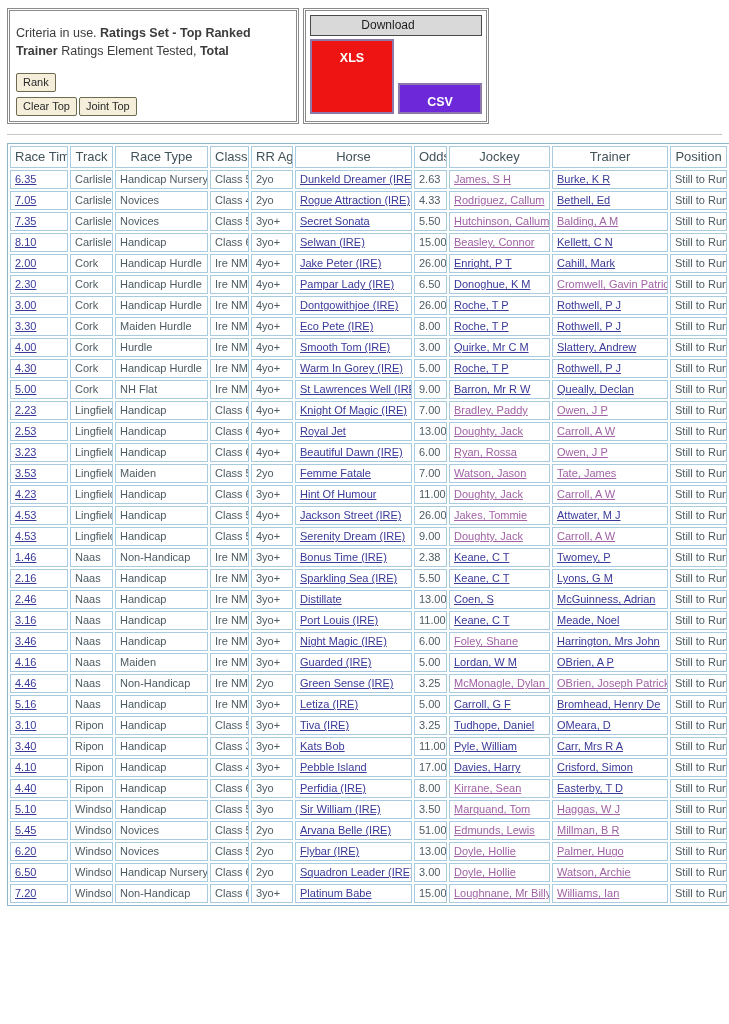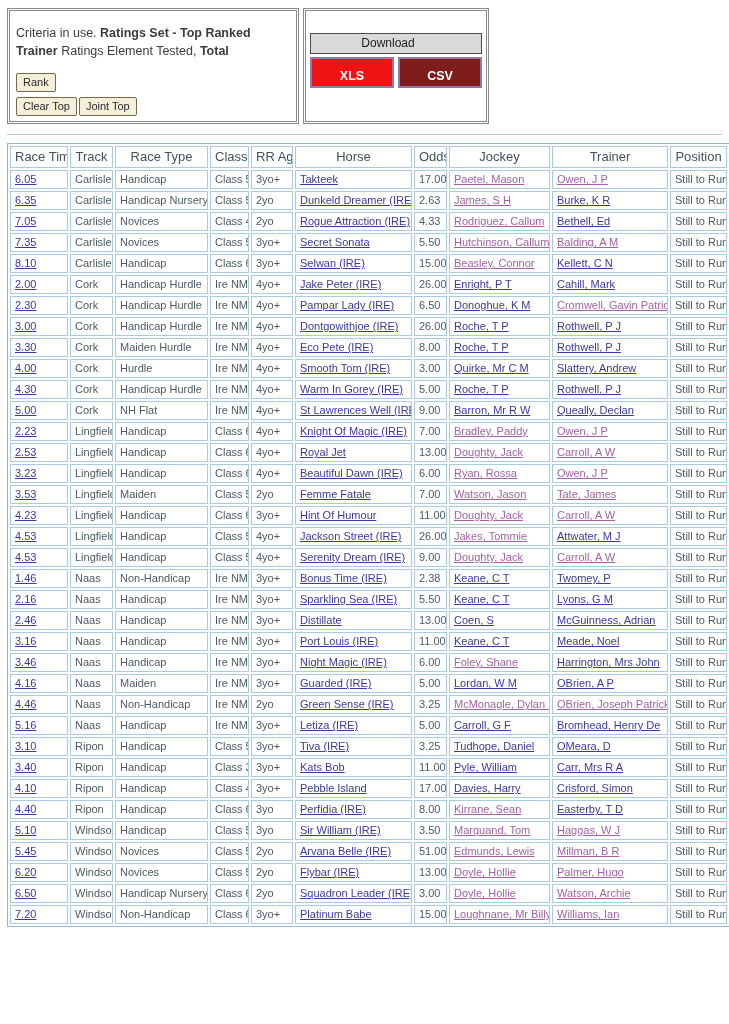--- a/index.html
+++ b/index.html
@@ -24,21 +24,21 @@
   .btn{
     display:inline-block;background:var(--btnbg);border:1px solid var(--btnbd);
     border-radius:2px;font-size:11px;color:#2a2a2a;padding:2px 6px 3px 6px;
     cursor:pointer;font-family:inherit;
   }
   .btn-row1{margin-top:13px;}
   .btn-row2{margin-top:5px;display:flex;gap:2px;}
   .download-panel{width:186px;min-height:114px;padding:4px;}
   .download-header{
     background:#d9d9d9;border:1px solid #4a4a4a;text-align:center;
-    font-size:12px;color:#1d1d1d;padding:2px 16px 3px 0;margin-bottom:3px;margin-top:18px;
+    font-size:12px;color:#1d1d1d;padding:2px 16px 3px 0;margin-bottom:3px;
   }
   .download-buttons{display:flex;gap:4px;}
   .dl-btn{
     flex:1;text-align:center;color:#fff;font-weight:bold;font-size:12.5px;
     padding:10px 0 3px 0;border:2px solid #8d7aaa;cursor:pointer;
     text-decoration:none;display:block;
   }
   
   hr.sep{border:0;border-top:1px solid #c6c6c6;margin:10px 0 8px 0;}
   
@@ -70,21 +70,21 @@
     <div class="btn-row2">
       <button class="btn">Clear Top</button>
       <button class="btn">Joint Top</button>
     </div>
   </div>
 
   <div class="panel download-panel">
     <div class="download-header">Download</div>
     <div class="download-buttons">
       <a class="dl-btn" style="background: rgb(238, 20, 20);">XLS</a>
-      <a class="dl-btn" style="background: #7f1d1d;">CSV</a>
+      <a class="dl-btn" style="background: #6d28d9; margin-top: 44px;">CSV</a>
     </div>
   </div>
 
 </div>
 
 <hr class="sep">
 
 <table class="races">
   <colgroup>
     <col style="width:58px">
@@ -107,32 +107,20 @@
       <th>RR Age</th>
       <th>Horse</th>
       <th>Odds</th>
       <th>Jockey</th>
       <th>Trainer</th>
       <th>Position</th>
     </tr>
   </thead>
   <tbody>
       <tr>
-        <td><a class="lnk">6.05</a></td>
-        <td>Carlisle</td>
-        <td>Handicap</td>
-        <td>Class 5</td>
-        <td>3yo+</td>
-        <td><a class="lnk">Takteek</a></td>
-        <td>17.00</td>
-        <td><a class="lnk v">Paetel, Mason</a></td>
-        <td><a class="lnk v">Owen, J P</a></td>
-        <td>Still to Run</td>
-      </tr>
-      <tr>
         <td><a class="lnk">6.35</a></td>
         <td>Carlisle</td>
         <td>Handicap Nursery</td>
         <td>Class 5</td>
         <td>2yo</td>
         <td><a class="lnk">Dunkeld Dreamer (IRE)</a></td>
         <td>2.63</td>
         <td><a class="lnk v">James, S H</a></td>
         <td><a class="lnk">Burke, K R</a></td>
         <td>Still to Run</td>

